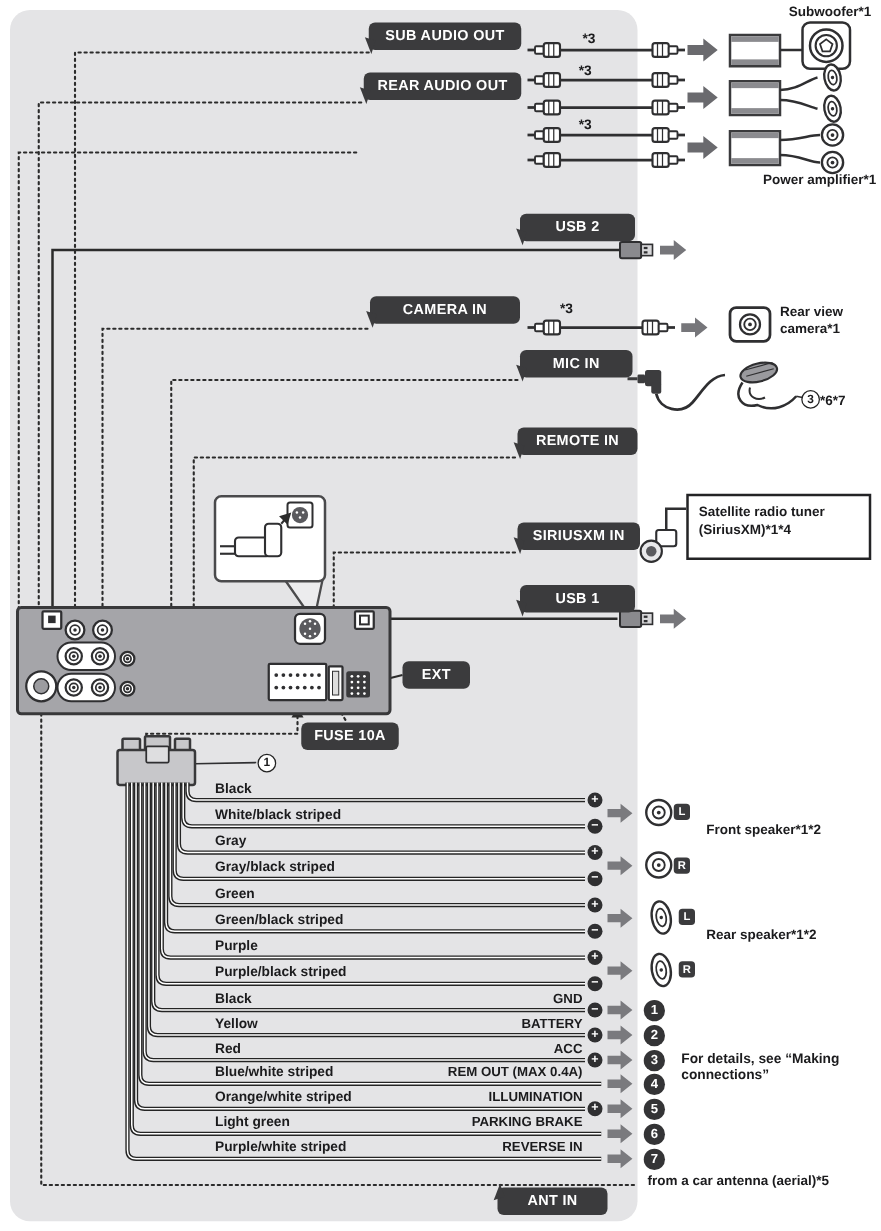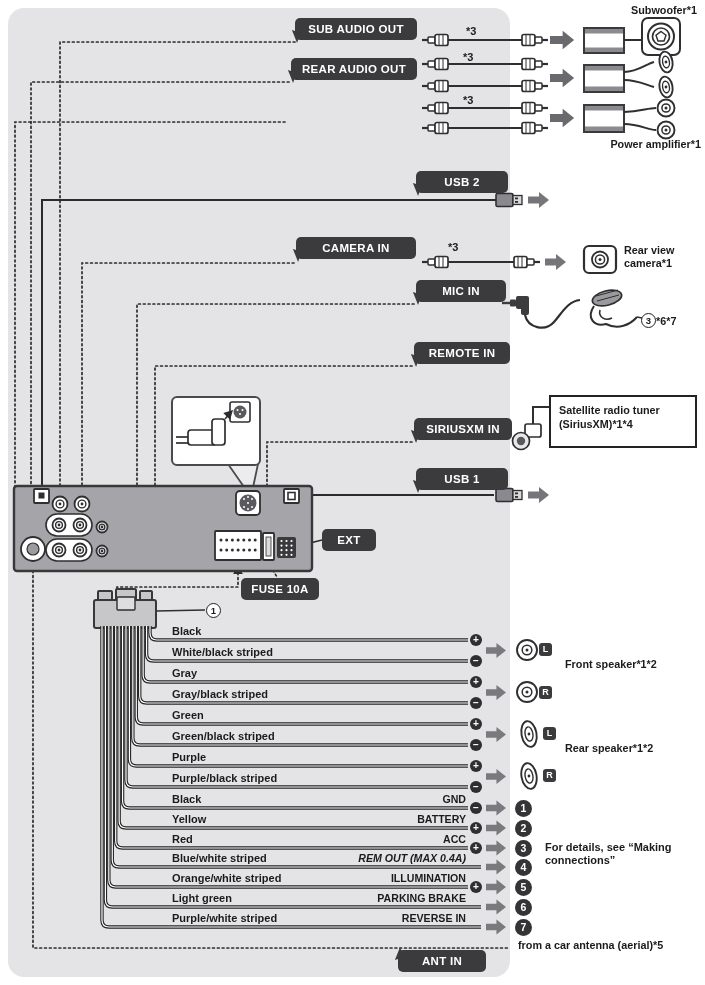--- a/index.html
+++ b/index.html
@@ -403,21 +403,21 @@
       <div class="target" style="left: 515px; top: 799.5px;">1</div>
       <div class="wlab" style="left: 172px; top: 813px;">Yellow</div>
       <div class="wlab right" style="left: 286px; width: 180px; top: 813px; font-size: 10.6px;">BATTERY</div>
       <div class="sign" style="left: 470px; top: 822px;">+</div>
       <div class="target" style="left: 515px; top: 819.5px;">2</div>
       <div class="wlab" style="left: 172px; top: 833px;">Red</div>
       <div class="wlab right" style="left: 286px; width: 180px; top: 833px; font-size: 10.6px;">ACC</div>
       <div class="sign" style="left: 470px; top: 842px;">+</div>
       <div class="target" style="left: 515px; top: 839.5px;">3</div>
       <div class="wlab" style="left: 172px; top: 852px;">Blue/white striped</div>
-      <div class="wlab right" style="left: 286px; width: 180px; top: 852px; font-size: 10.6px; font-style: italic;">REM OUT (MAX 0.4A)</div>
+      <div class="wlab right" style="left: 286px; width: 180px; top: 852px; font-size: 10.6px;">REM OUT (MAX 0.4A)</div>
       <div class="target" style="left: 515px; top: 858.5px;">4</div>
       <div class="wlab" style="left: 172px; top: 872px;">Orange/white striped</div>
       <div class="wlab right" style="left: 286px; width: 180px; top: 872px; font-size: 10.6px;">ILLUMINATION</div>
       <div class="sign" style="left: 470px; top: 881px;">+</div>
       <div class="target" style="left: 515px; top: 878.5px;">5</div>
       <div class="wlab" style="left: 172px; top: 892px;">Light green</div>
       <div class="wlab right" style="left: 286px; width: 180px; top: 892px; font-size: 10.6px;">PARKING BRAKE</div>
       <div class="target" style="left: 515px; top: 898.5px;">6</div>
       <div class="wlab" style="left: 172px; top: 912px;">Purple/white striped</div>
       <div class="wlab right" style="left: 286px; width: 180px; top: 912px; font-size: 10.6px;">REVERSE IN</div>

